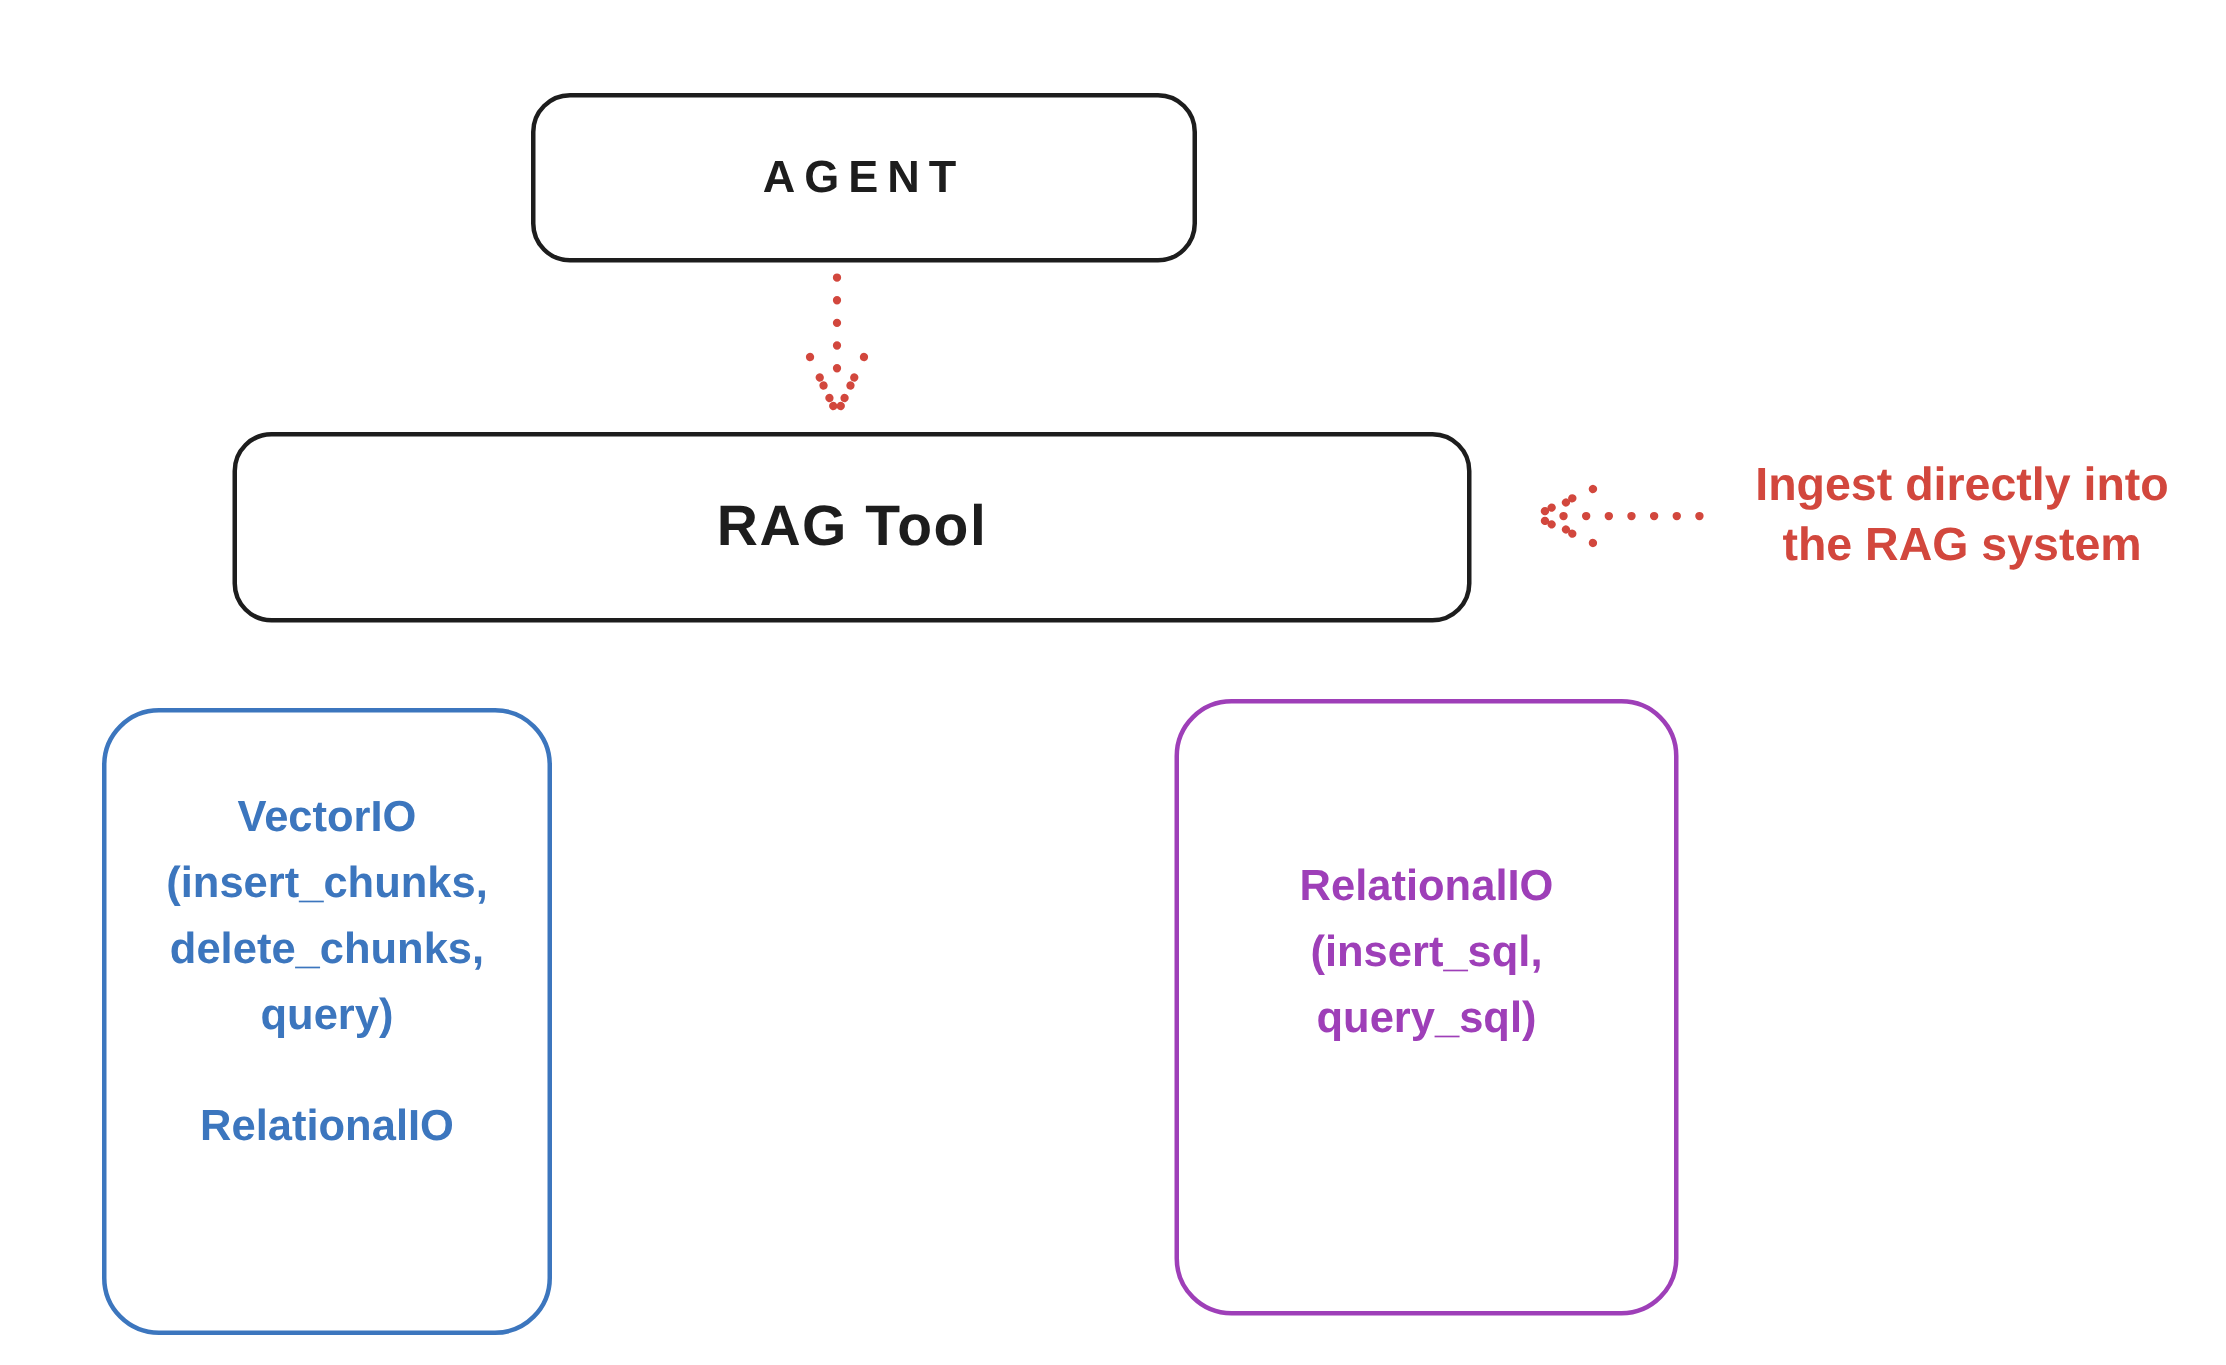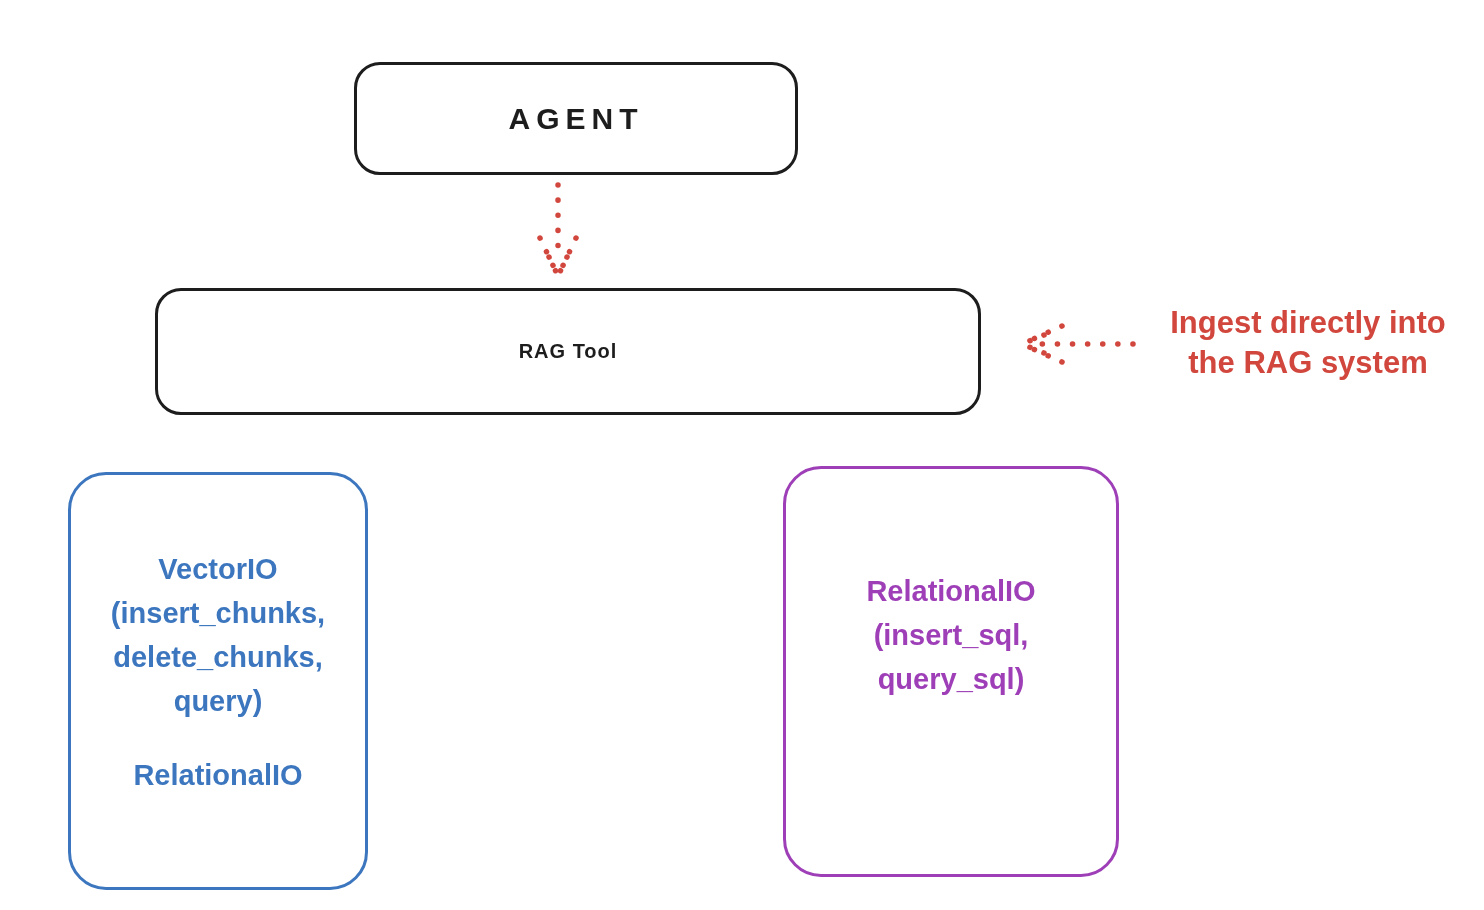--- a/index.html
+++ b/index.html
@@ -33,38 +33,38 @@
   #agent-box {
     left: 354px; top: 42px;
     width: 444px; height: 113px;
     font-size: 30px;
     font-weight: 700;
     letter-spacing: 6px;
   }
   #rag-box {
     left: 155px; top: 268px;
     width: 826px; height: 127px;
-    font-size: 20px;
+    font-size: 38px;
     font-weight: 600;
     letter-spacing: 1px;
   }
   .backend-box {
     border-radius: 38px;
     border-style: solid;
     border-width: 3.5px;
     flex-direction: column;
     justify-content: flex-start;
     font-weight: 600;
   }
   #vector-box {
     left: 68px; top: 452px;
     width: 300px; height: 418px;
     border-color: var(--blue, #3c76be);
     color: var(--blue, #3c76be);
-    padding-top: 72px;
+    padding-top: 48px;
   }
   #keyvalue-box {
     left: 427px; top: 448px;
     width: 283px; height: 406px;
     border-color: var(--green, #4c9a57);
     color: var(--green, #4c9a57);
     padding-top: 98px;
   }
   #relational-box {
     left: 783px; top: 446px;

